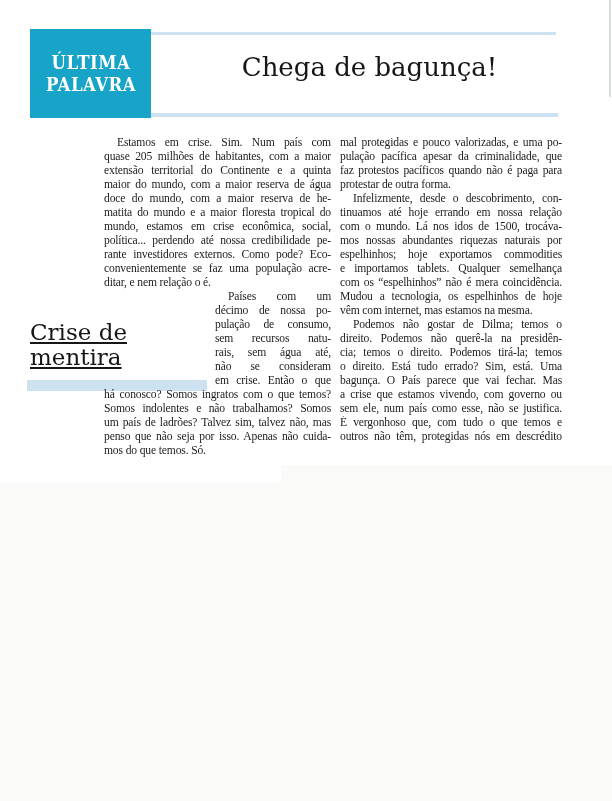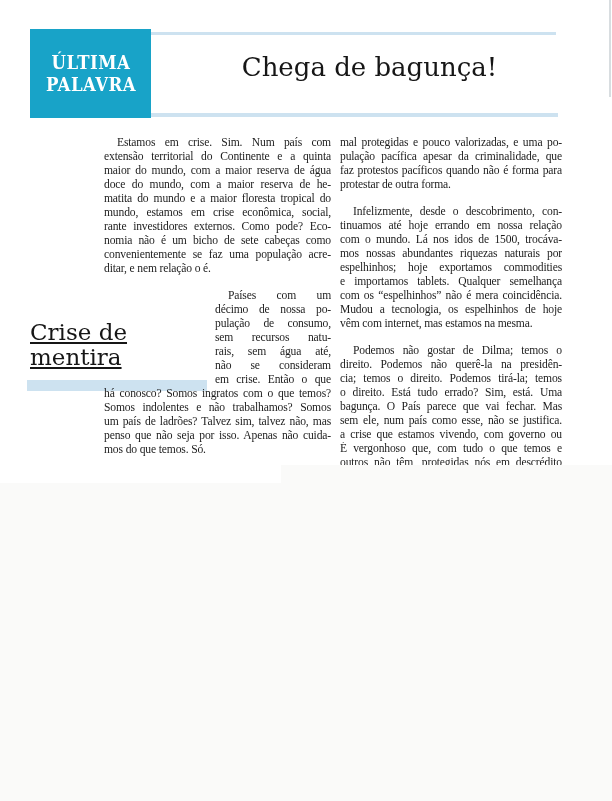--- a/index.html
+++ b/index.html
@@ -20,21 +20,21 @@
     font-family:"DejaVu Serif",serif;font-size:26px;line-height:30px;color:#161616;margin-left:16px;}
 
   .section-heading{position:absolute;left:30px;top:320px;width:180px;
     font-family:"DejaVu Serif",serif;font-size:23px;line-height:25px;color:#161616;text-decoration:underline;}
   .section-rule{position:absolute;left:27px;top:380px;width:180px;height:11px;background:var(--pale);}
 
   .column{position:absolute;top:136px;color:var(--ink);font-size:11.6px;line-height:14px;
     letter-spacing:-0.15px;overflow:hidden;font-family:Liberation Serif, serif;}
   .column-left{left:104px;width:227px;height:347px;}
   .column-right{left:340px;width:222px;height:329px;}
-  .para + .para{margin-top:13px;}
+  .para + .para{}
   .line{height:14px;overflow:hidden;text-align:justify;text-align-last:justify;}
   .line.last{text-align-last:left;}
   .line.indent{text-indent:13px;}
   .line.narrow{margin-left:111px;}
 </style>
 </head>
 <body>
 
 <div class="stage">
   <div class="page-white-main"></div>
@@ -54,27 +54,28 @@
 
   <div class="section-heading">
     <div>Crise de</div>
     <div>mentira</div>
   </div>
   <div class="section-rule"></div>
 
   <div class="column column-left">
       <div class="para">
         <div class="line indent">Estamos em crise. Sim. Num país com</div>
+        <div class="line">quase 205 milhões de habitantes, com a maior</div>
         <div class="line">extensão territorial do Continente e a quinta</div>
         <div class="line">maior do mundo, com a maior reserva de água</div>
         <div class="line">doce do mundo, com a maior reserva de he-</div>
         <div class="line">matita do mundo e a maior floresta tropical do</div>
         <div class="line">mundo, estamos em crise econômica, social,</div>
+        <div class="line">política... perdendo até nossa credibilidade pe-</div>
         <div class="line">rante investidores externos. Como pode? Eco-</div>
-        <div class="line">nomia não é um bicho de sete cabeças como</div>
         <div class="line">convenientemente se faz uma população acre-</div>
         <div class="line last">ditar, e nem relação o é.</div>
       </div>
       <div class="para">
         <div class="line indent narrow">Países com um</div>
         <div class="line narrow">décimo de nossa po-</div>
         <div class="line narrow">pulação de consumo,</div>
         <div class="line narrow">sem recursos natu-</div>
         <div class="line narrow">rais, sem água até,</div>
         <div class="line narrow">não se consideram</div>
@@ -83,39 +84,39 @@
         <div class="line">Somos indolentes e não trabalhamos? Somos</div>
         <div class="line">um país de ladrões? Talvez sim, talvez não, mas</div>
         <div class="line">penso que não seja por isso. Apenas não cuida-</div>
         <div class="line last">mos do que temos. Só.</div>
       </div>
     </div>
   <div class="column column-right">
       <div class="para">
         <div class="line">mal protegidas e pouco valorizadas, e uma po-</div>
         <div class="line">pulação pacífica apesar da criminalidade, que</div>
-        <div class="line">faz protestos pacíficos quando não é forma para</div>
+        <div class="line">faz protestos pacíficos quando não é paga para</div>
         <div class="line last">protestar de outra forma.</div>
       </div>
       <div class="para">
         <div class="line indent">Infelizmente, desde o descobrimento, con-</div>
         <div class="line">tinuamos até hoje errando em nossa relação</div>
         <div class="line">com o mundo. Lá nos idos de 1500, trocáva-</div>
         <div class="line">mos nossas abundantes riquezas naturais por</div>
         <div class="line">espelhinhos; hoje exportamos commodities</div>
         <div class="line">e importamos tablets. Qualquer semelhança</div>
         <div class="line">com os “espelhinhos” não é mera coincidência.</div>
         <div class="line">Mudou a tecnologia, os espelhinhos de hoje</div>
         <div class="line last">vêm com internet, mas estamos na mesma.</div>
       </div>
       <div class="para">
         <div class="line indent">Podemos não gostar de Dilma; temos o</div>
         <div class="line">direito. Podemos não querê-la na presidên-</div>
         <div class="line">cia; temos o direito. Podemos tirá-la; temos</div>
         <div class="line">o direito. Está tudo errado? Sim, está. Uma</div>
         <div class="line">bagunça. O País parece que vai fechar. Mas</div>
+        <div class="line">a crise que estamos vivendo, com governo ou</div>
         <div class="line">sem ele, num país como esse, não se justifica.</div>
-        <div class="line">a crise que estamos vivendo, com governo ou</div>
         <div class="line">É vergonhoso que, com tudo o que temos e</div>
         <div class="line">outros não têm, protegidas nós em descrédito</div>
       </div>
     </div>
 </div>
 
 </body></html>

